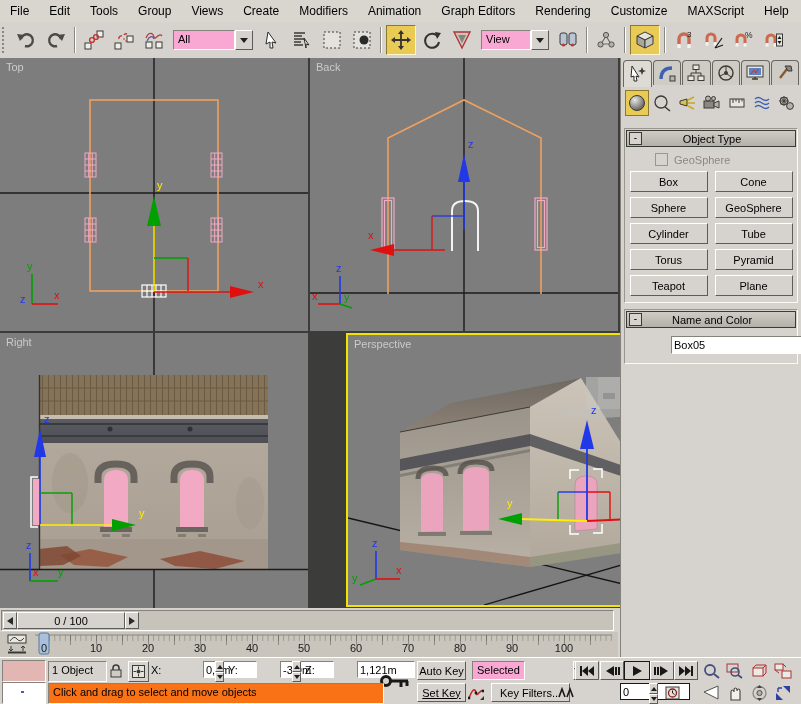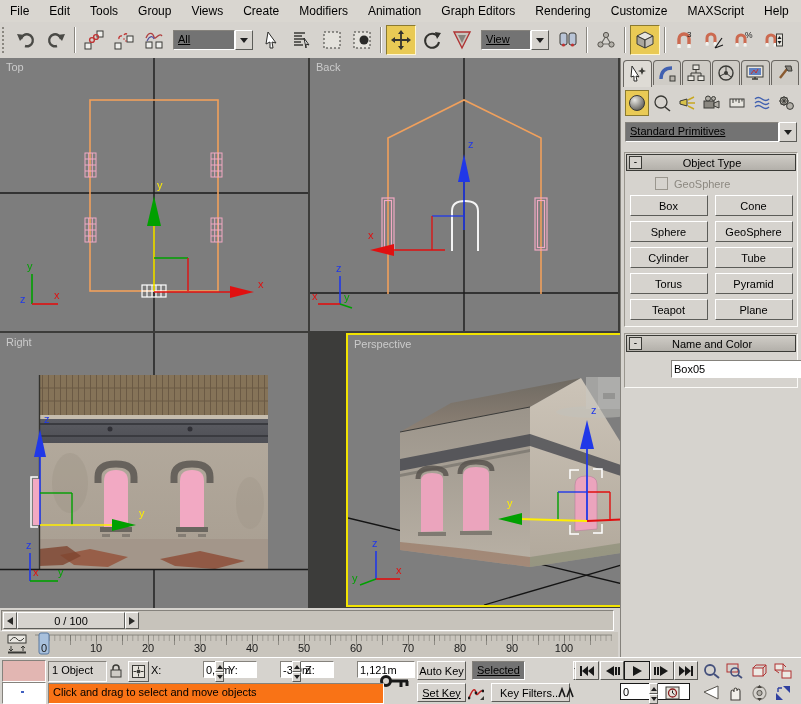--- a/index.html
+++ b/index.html
@@ -16,22 +16,22 @@
   .ib{display:flex;align-items:center;justify-content:center;}
   
   #menubar{position:absolute;left:0;top:0;width:801px;height:22px;display:flex;align-items:center;
            background:#d9d6d0;border-bottom:1px solid #9a968e;font-size:12px;}
   #menubar .mi{padding:2px 10px;cursor:default;}
   #toolbar{position:absolute;left:0;top:22px;width:801px;height:36px;display:flex;align-items:center;
            background:#d6d3ce;border-bottom:1px solid #85827c;}
   .tbtn{width:28px;height:28px;margin:0 1px;}
   .grip{width:4px;height:26px;margin:0 3px 0 2px;border-left:2px dotted #8a8780;}
   .dd{display:flex;height:20px;margin:0 4px;}
-  .dd .ddval{background:#737373;border:1px solid;border-color:#85827c #ffffff #ffffff #85827c;
-             padding:2px 4px 0 4px;font-size:11px;text-decoration:underline;}
+  .dd .ddval{background:#f9a8d4;border:1px solid;border-color:#85827c #ffffff #ffffff #85827c;
+             padding:2px 4px 0 4px;font-size:11px;}
   .dd .ddarrow{width:16px;background:#d6d3ce;border:1px solid;border-color:#ffffff #5c5c58 #5c5c58 #ffffff;
                display:flex;align-items:center;justify-content:center;}
   .tri-dn{width:0;height:0;border-left:4px solid transparent;border-right:4px solid transparent;border-top:5px solid #202020;}
   
   #viewzone{position:absolute;left:0;top:58px;width:620px;height:550px;background:#3c3c3a;}
   .vp{position:absolute;overflow:hidden;background:#7d7d7d;}
   .vplabel{position:absolute;left:6px;top:3px;color:#cbcbcb;font-size:11px;z-index:5;}
   #persp-frame{position:absolute;left:310px;top:275px;width:304px;height:270px;border:2px solid #f2e400;background:#7e7e7e;margin-left:36px;}
   
   #cmdpanel{position:absolute;left:620px;top:58px;width:181px;height:599px;background:#d6d3ce;border-left:1px solid #85827c;}
@@ -574,26 +574,20 @@
           </svg>
       </div>
       <div class="cpsub">
         <svg width="18" height="18" viewBox="0 0 18 18">
             <circle cx="6" cy="7" r="4" fill="#b4b1aa" stroke="#3a3a36"></circle>
             <circle cx="12" cy="12" r="3.4" fill="#b4b1aa" stroke="#3a3a36"></circle>
             <path d="M6,2 V12 M1,7 H11 M3,3.5 L9,10.5 M9,3.5 L3,10.5" stroke="#3a3a36" stroke-width="0.9"></path>
           </svg>
       </div>
     </div>
-    <div class="dd" style="width:172px;margin:4px 3px 0 4px;">
-      <div class="ddval" style="flex:1">Standard Primitives</div>
-      <div class="ddarrow">
-          <div class="tri-dn"></div>
-        </div>
-    </div>
 
     <div class="rollout" style="margin-top:10px;">
       <div class="rhead">
         <div class="rminus">-</div>
         <div class="rtitle">Object Type</div>
       </div>
       <div class="agrow">
         <div class="agbox"></div>
         <span>GeoSphere</span>
       </div>

